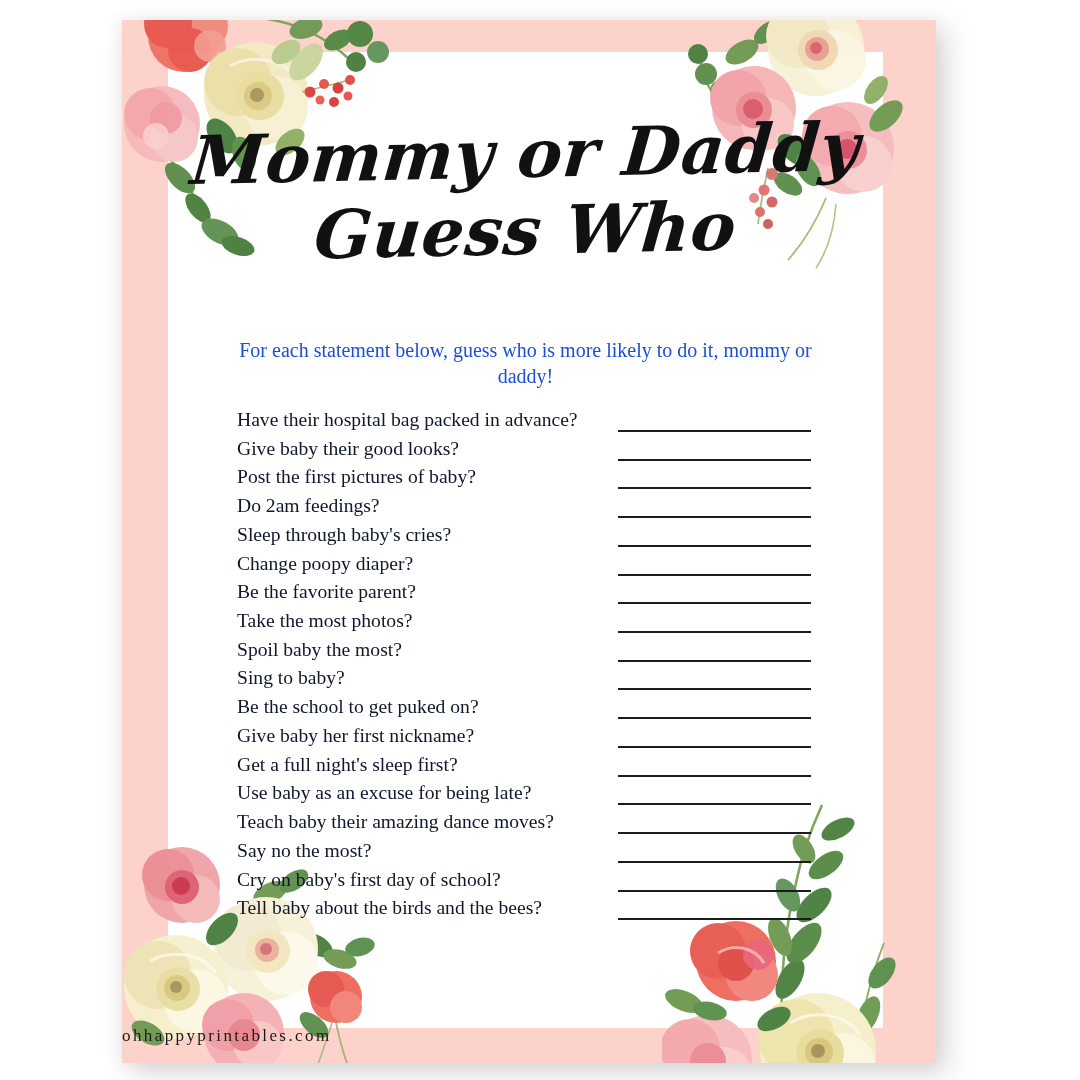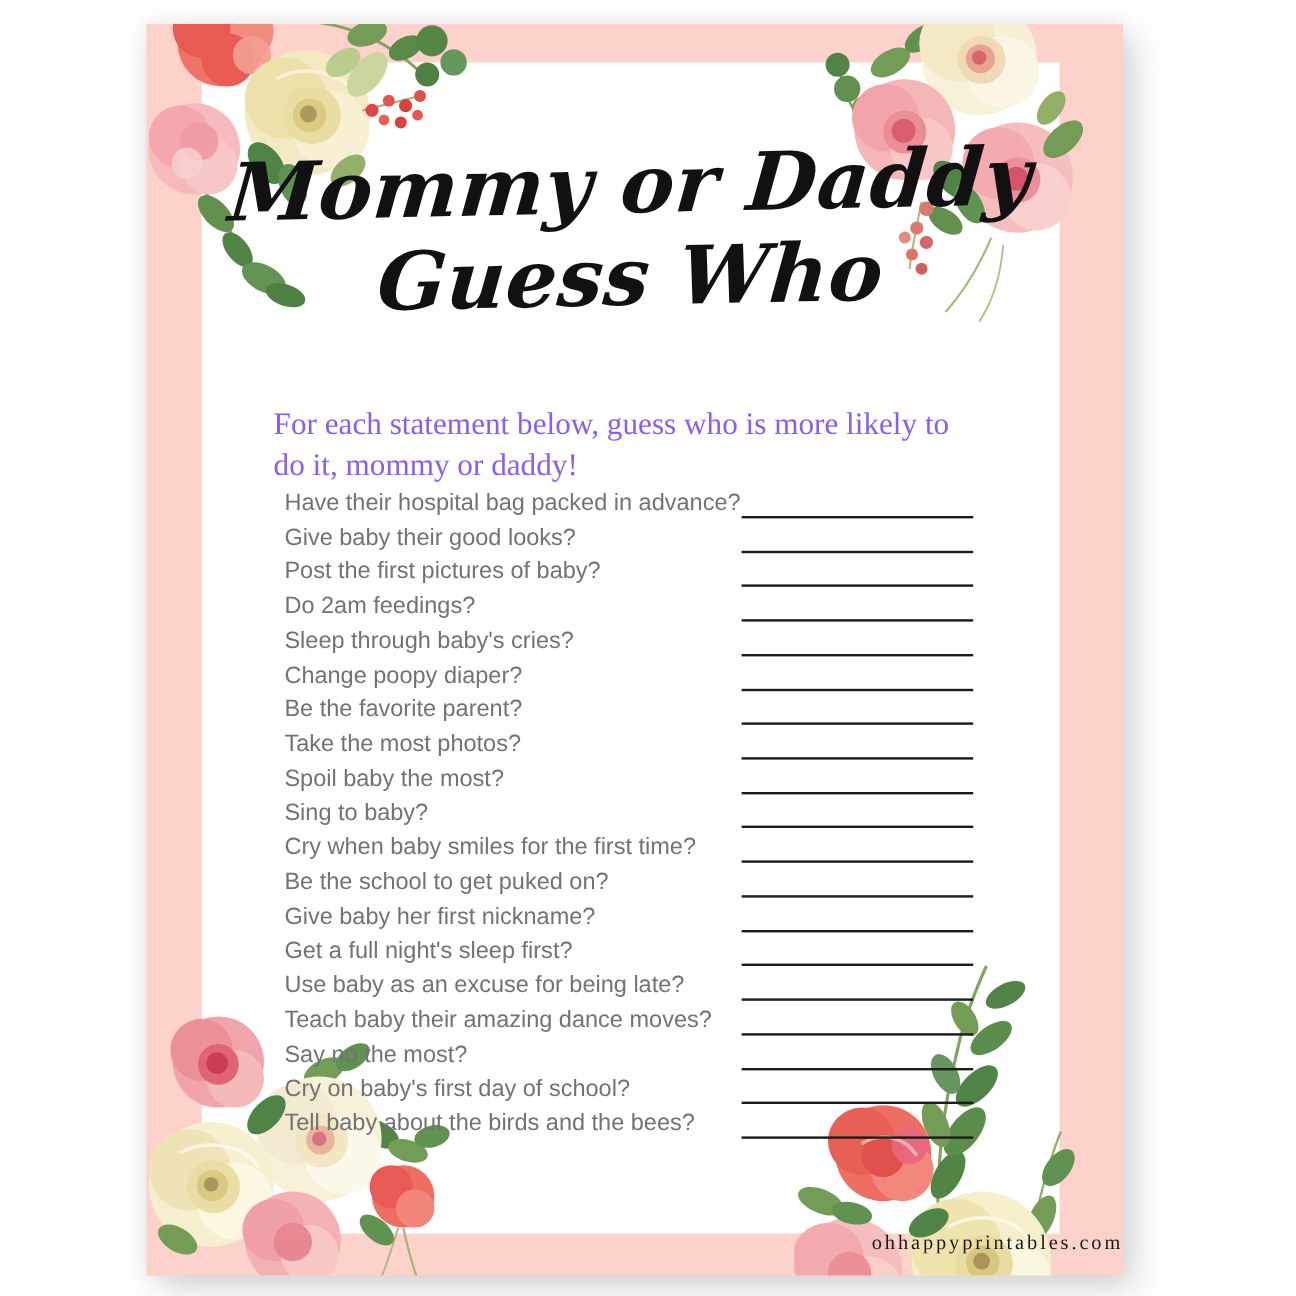--- a/index.html
+++ b/index.html
@@ -70,25 +70,25 @@
     font-size: 67px;
     margin-top: 10px;
     transform: skewX(-6deg) rotate(-1.2deg);
   }
 
   .subtitle {
     position: absolute;
     left: 60px;
     top: 285px;
     width: 595px;
-    text-align: left;
+    text-align: center;
     font-family: "Liberation Serif", serif;
-    font-size: 26px;
+    font-size: 20px;
     line-height: 1.32;
-    color: #8b5cf6;
+    color: #1d4ed8;
     z-index: 6;
   }
 
   
   .rows {
     position: absolute;
     left: 0;
     top: 358px;
     width: 715px;
     z-index: 6;
@@ -96,42 +96,42 @@
   .row {
     position: relative;
     height: 28.72px;
     display: flex;
     align-items: flex-start;
   }
   .q-text {
     position: absolute;
     left: 69px;
     top: 0;
-    font-family: Liberation Sans, sans-serif;
+    font-family: Liberation Serif, serif;
     font-size: 19.6px;
-    color: #737373;
+    color: #0f172a;
     line-height: 1.0;
     white-space: nowrap;
   }
   .answer-line {
     position: absolute;
     left: 450px;
     top: 20px;
     width: 193px;
     height: 0;
     border-top: 2px solid #1c1c1c;
   }
 
   
   .footer {
     position: absolute;
     left: 0;
     bottom: 17px;
     width: 814px;
-    text-align: right;
+    text-align: left;
     font-family: "Liberation Serif", serif;
     font-size: 17px;
     letter-spacing: 2.4px;
     color: #1a1a1a;
     z-index: 7;
   }
 
   
   .floral {
     position: absolute;
@@ -192,24 +192,20 @@
         <div class="row">
           <span class="q-text">Take the most photos?</span>
           <span class="answer-line"></span>
         </div>
         <div class="row">
           <span class="q-text">Spoil baby the most?</span>
           <span class="answer-line"></span>
         </div>
         <div class="row">
           <span class="q-text">Sing to baby?</span>
-          <span class="answer-line"></span>
-        </div>
-        <div class="row">
-          <span class="q-text">Cry when baby smiles for the first time?</span>
           <span class="answer-line"></span>
         </div>
         <div class="row">
           <span class="q-text">Be the school to get puked on?</span>
           <span class="answer-line"></span>
         </div>
         <div class="row">
           <span class="q-text">Give baby her first nickname?</span>
           <span class="answer-line"></span>
         </div>

